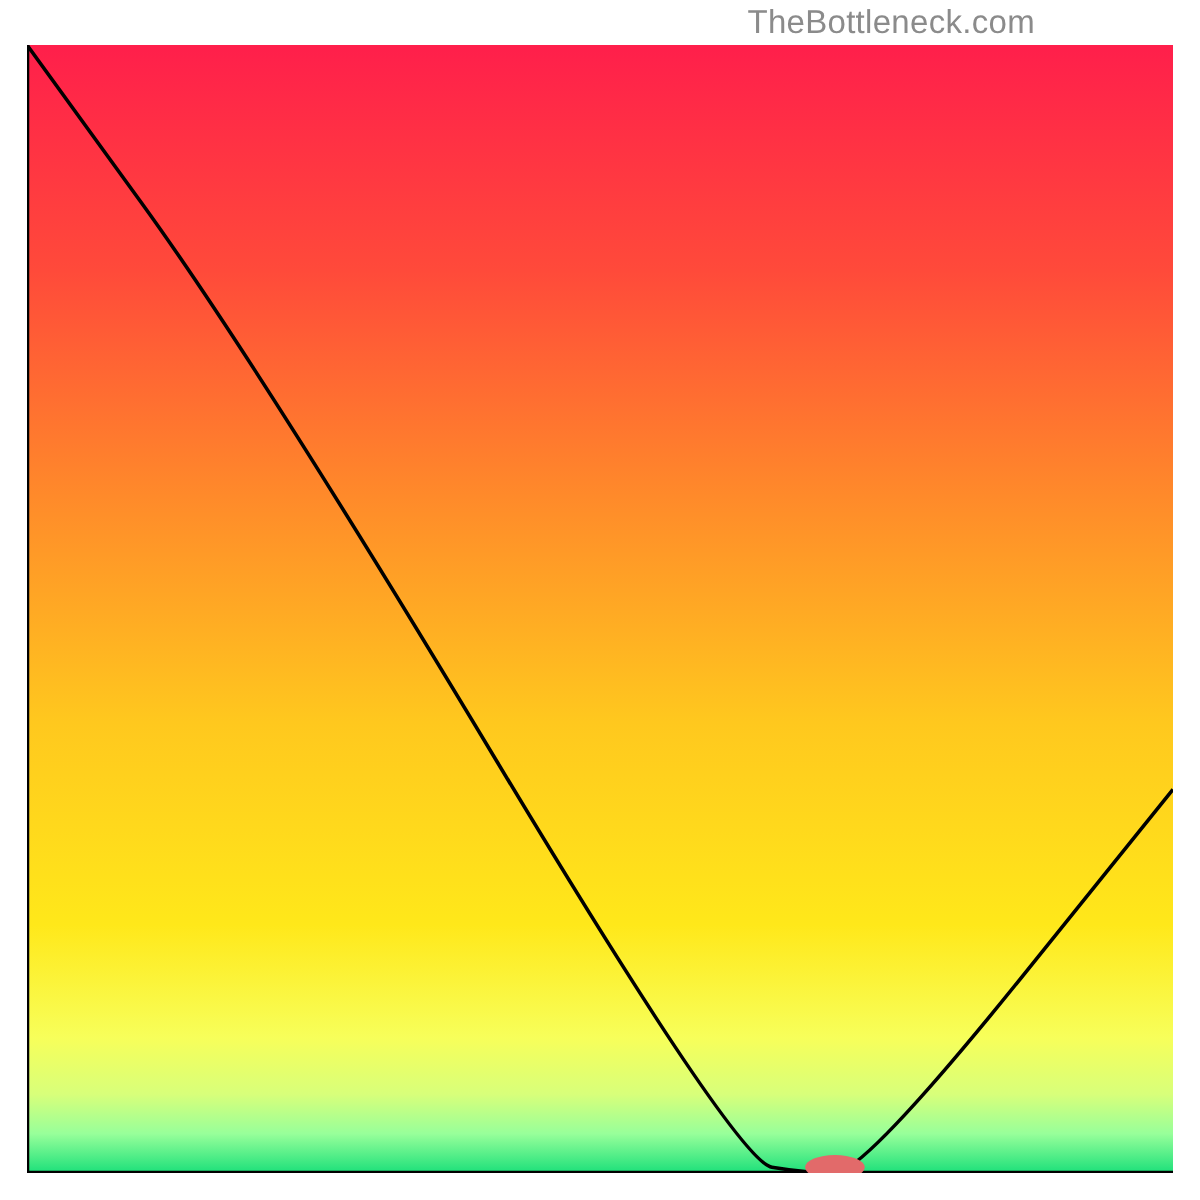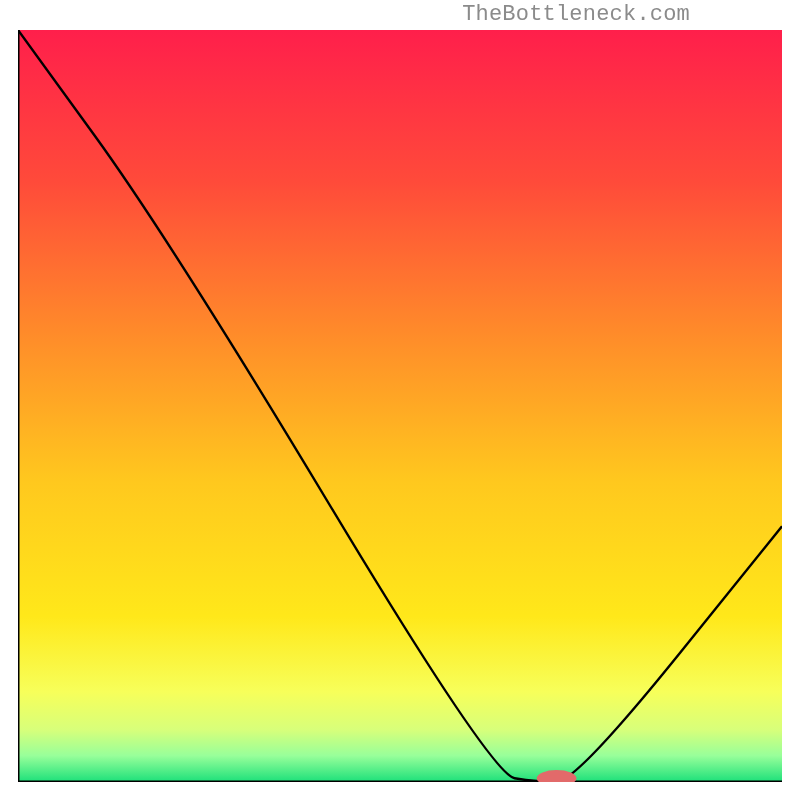--- a/index.html
+++ b/index.html
@@ -7,21 +7,20 @@
     padding: 0;
     width: 800px;
     height: 800px;
     background: #ffffff;
     font-family: Arial, Helvetica, sans-serif;
   }
   .stage {
     position: relative;
     width: 704px;
     height: 800px;
-    font-family: Liberation Mono, monospace;
   }
   .watermark {
     position: absolute;
     top: 2px;
     right: 14px;
     font-size: 22px;
     color: #8b8b8b;
     font-weight: 400;
     letter-spacing: 0.2px;
   }

